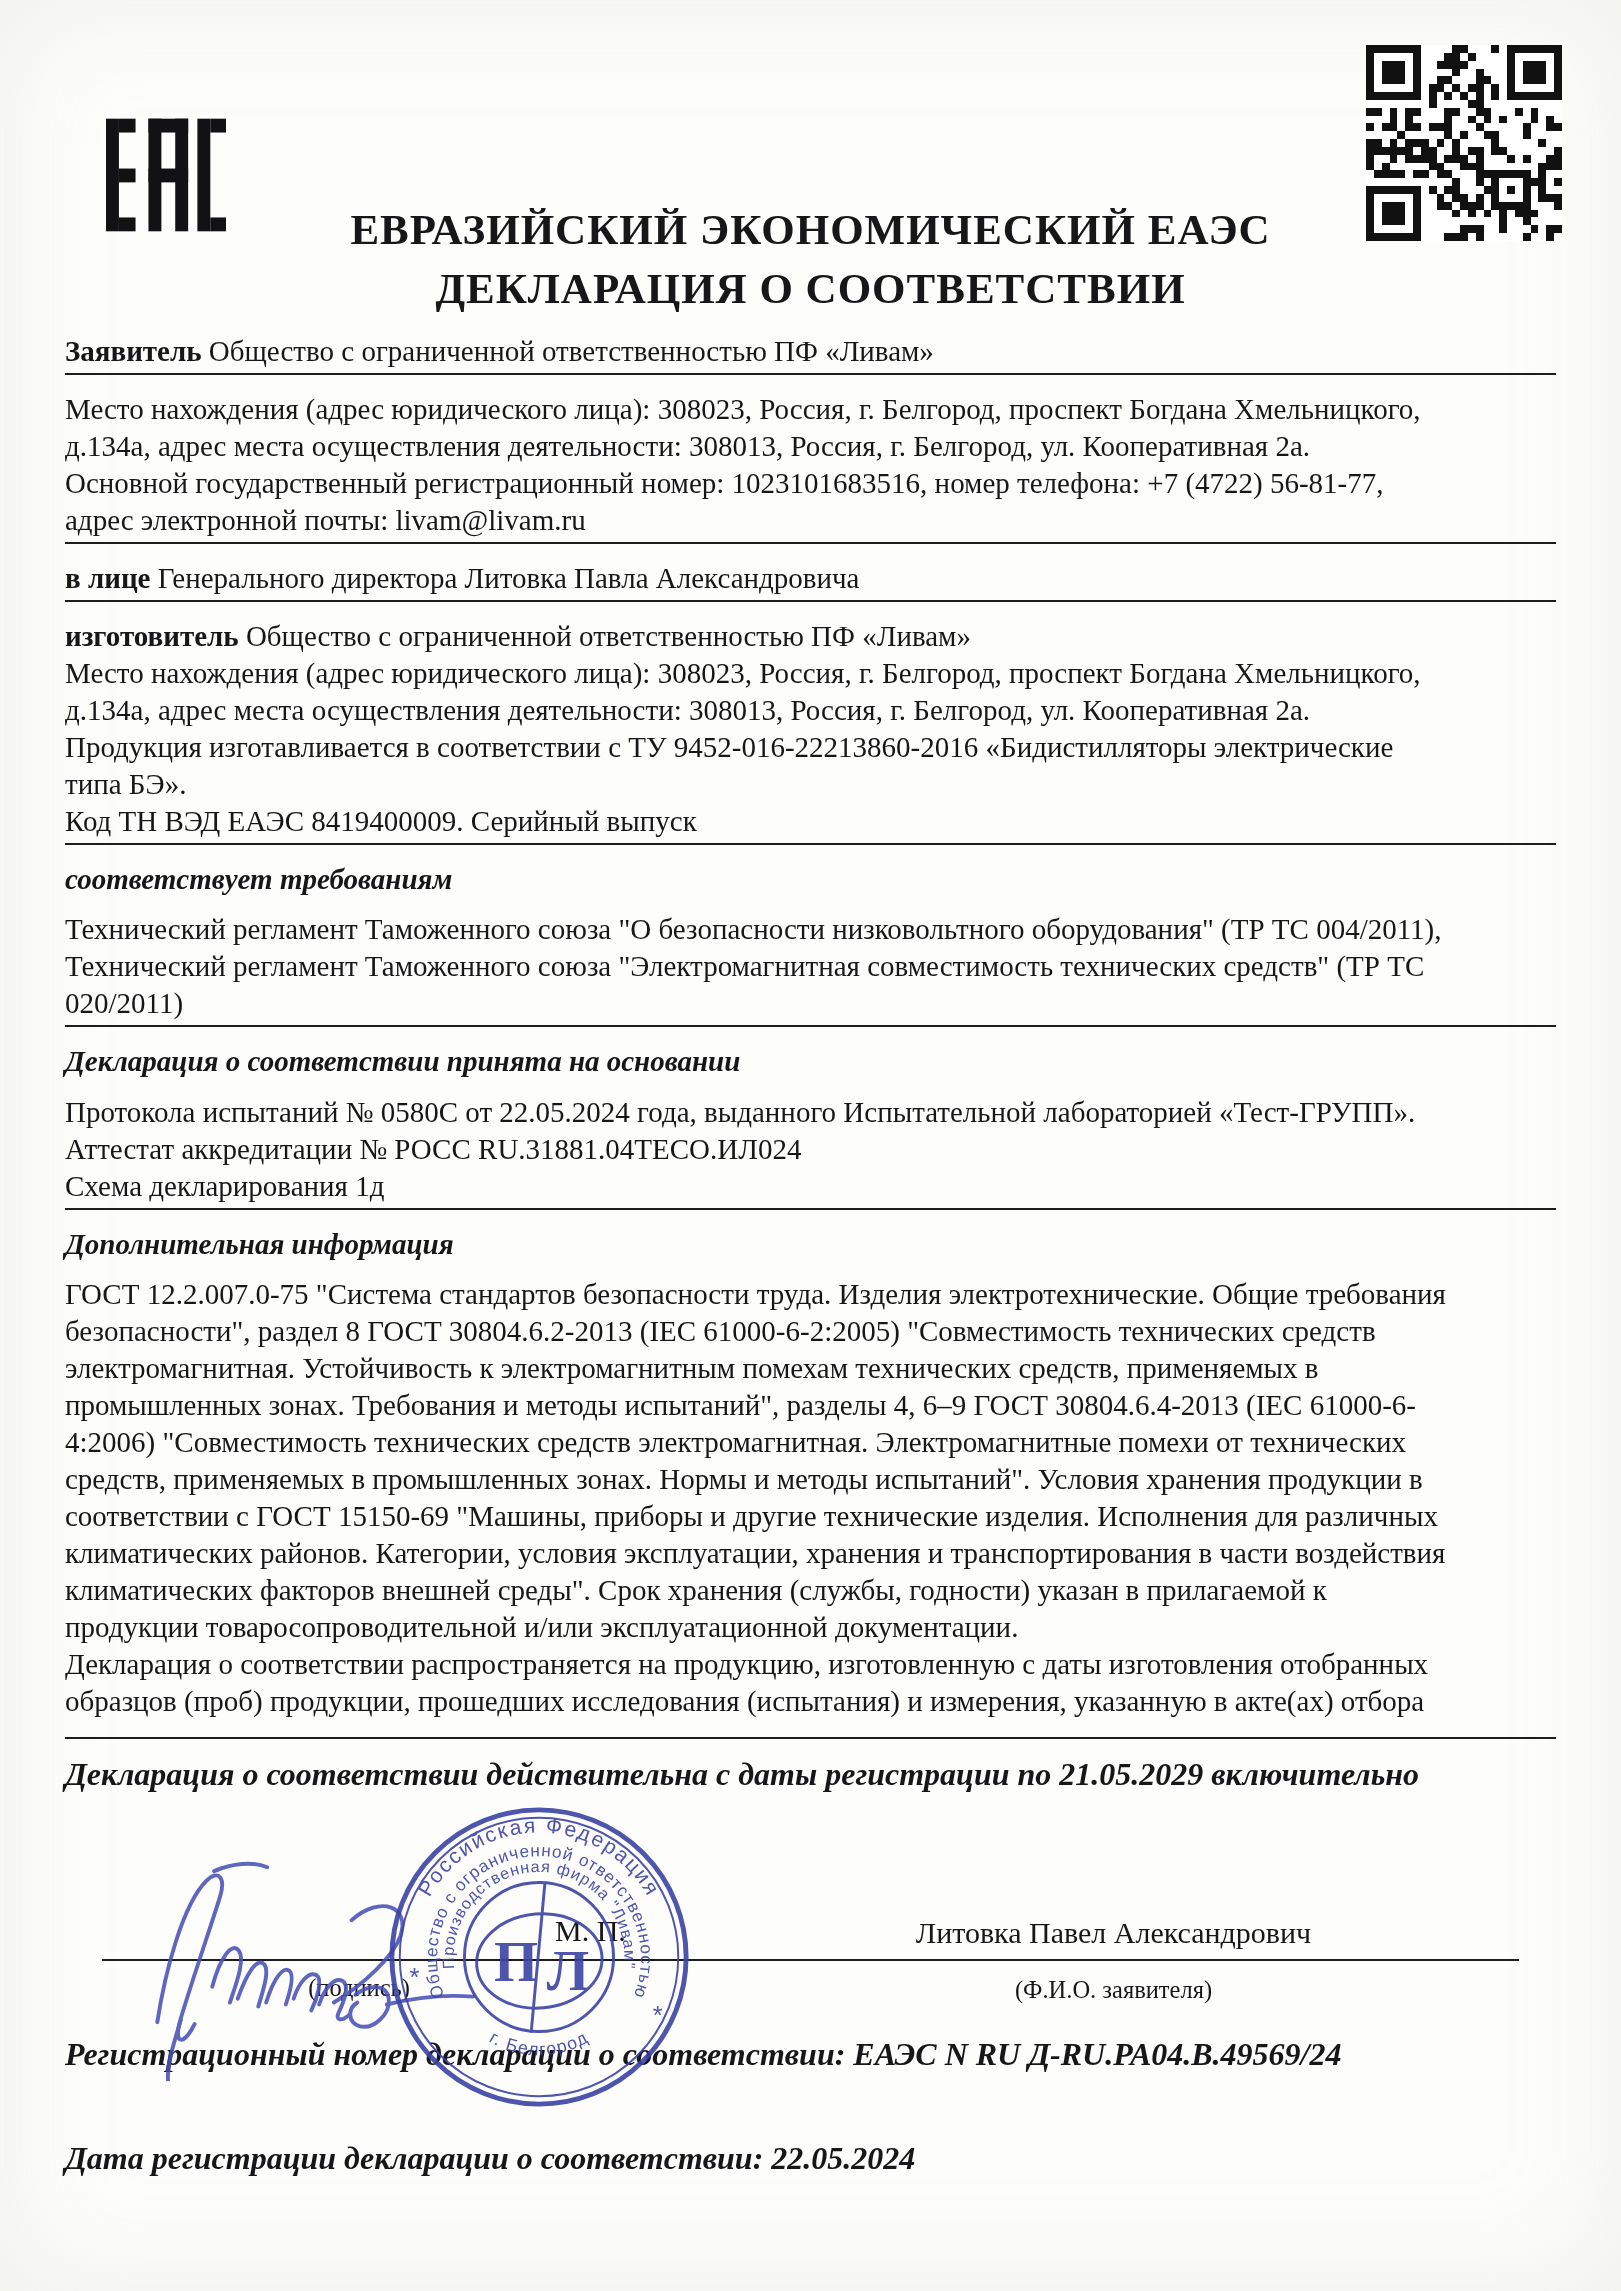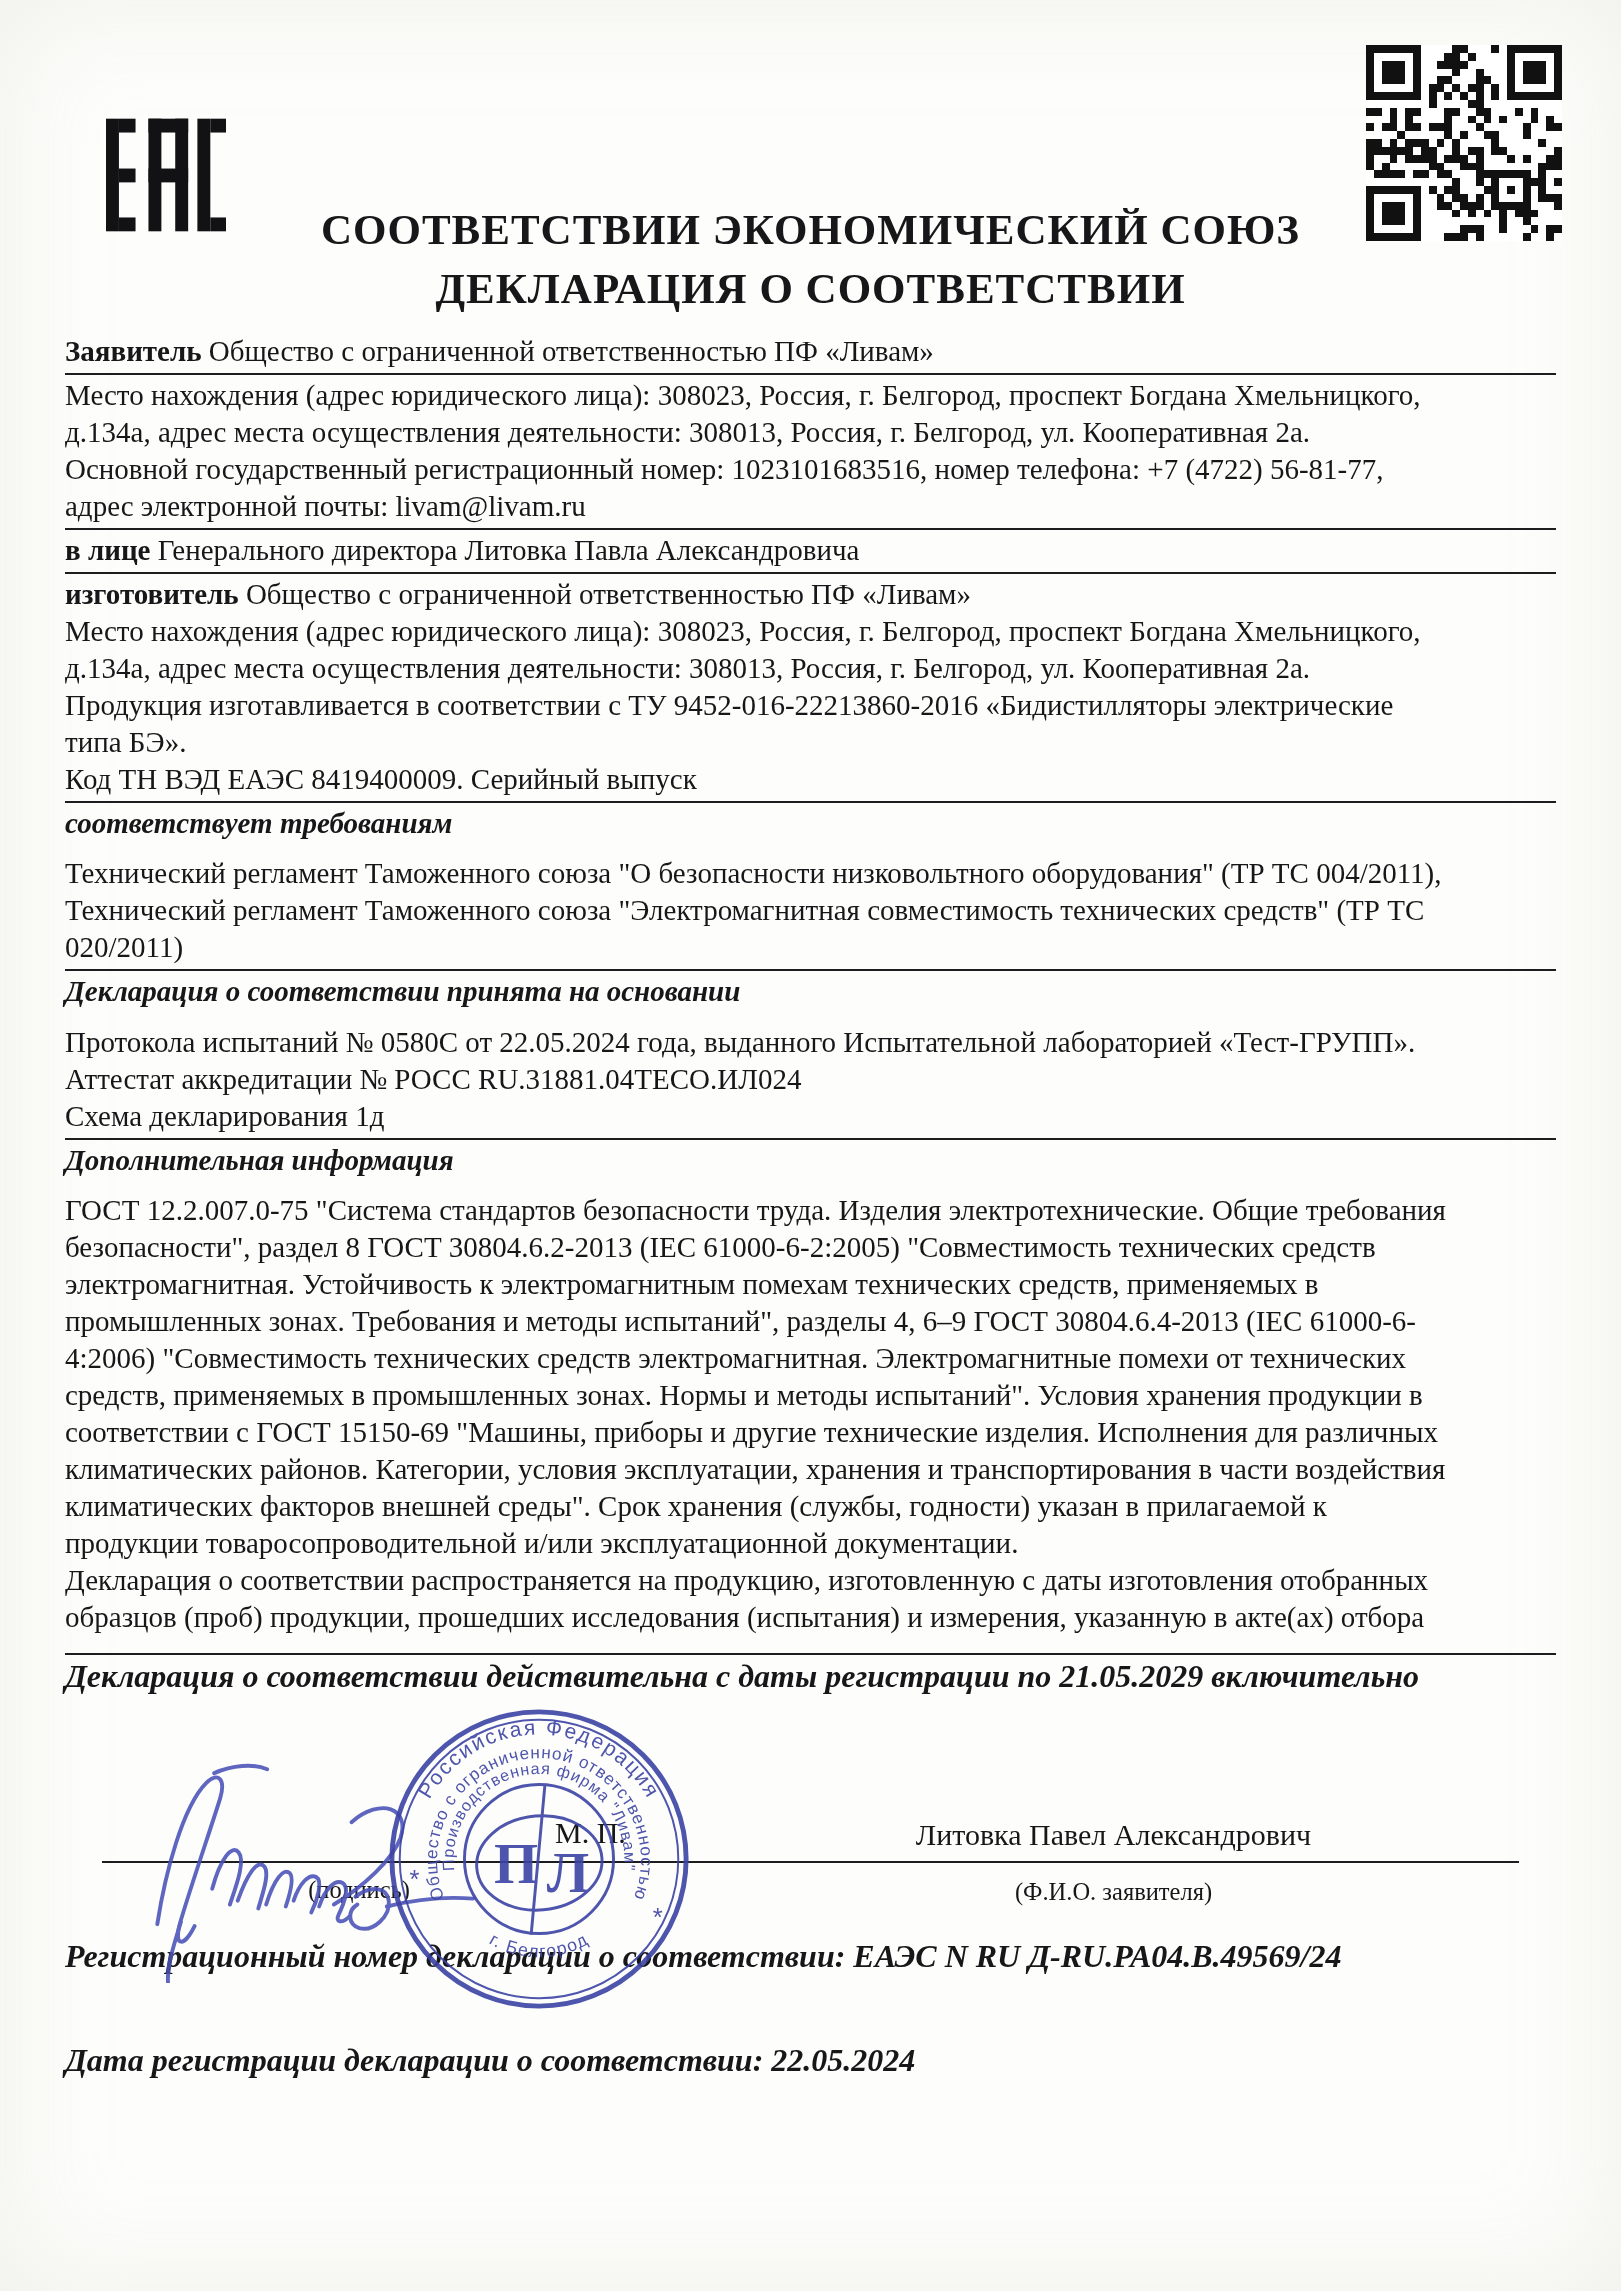--- a/index.html
+++ b/index.html
@@ -18,21 +18,21 @@
   }
   
   .header{position:relative;height:288px;}
   .eac-logo{position:absolute;left:41px;top:69px;width:120px;height:122px;}
   .qr{position:absolute;right:-5.9px;top:0px;width:196px;height:196px;}
   .title{position:absolute;left:39px;right:39px;top:155px;text-align:center;}
   .title div{font-weight:bold;font-size:43px;line-height:59px;letter-spacing:1px;}
   
   .doc{font-size:29px;line-height:37px;}
   .doc p{padding-right:102px;}
-  .sect{border-bottom:2.9px solid var(--rule);padding-bottom:2.9px;margin-bottom:2px;}
+  .sect{border-bottom:2.9px solid var(--rule);padding-bottom:2.9px;margin-bottom:16px;}
   .sect.nopad{padding-bottom:17px;}
   .gap{height:13.7px;}
   b.lbl{font-weight:bold;}
   .bold-line{font-weight:bold;font-style:italic;}
   .big{font-size:32px;line-height:39px;}
   
   .sig-area{position:relative;height:227px;margin-top:3.9px;}
   .sig-line{position:absolute;left:37px;width:1417px;top:161px;border-top:2.9px solid var(--rule);}
   .sig-caption{position:absolute;left:147px;top:171px;width:294px;text-align:center;font-size:24.5px;}
   .mp-label{position:absolute;left:490px;top:114px;font-size:30px;}
@@ -258,21 +258,21 @@
         <rect x="20" y="2" width="3" height="3" fill="#111"></rect>
         <rect x="0" y="18" width="7" height="7" fill="#111"></rect>
         <rect x="1" y="19" width="5" height="5" fill="#fff"></rect>
         <rect x="2" y="20" width="3" height="3" fill="#111"></rect>
         <rect x="16" y="16" width="5" height="5" fill="#111"></rect>
         <rect x="17" y="17" width="3" height="3" fill="#fff"></rect>
         <rect x="18" y="18" width="1" height="1" fill="#111"></rect>
       </svg>
 
     <div class="title">
-      <div>СООТВЕТСТВИИ ЭКОНОМИЧЕСКИЙ СОЮЗ</div>
+      <div>ЕВРАЗИЙСКИЙ ЭКОНОМИЧЕСКИЙ ЕАЭС</div>
       <div>ДЕКЛАРАЦИЯ О СООТВЕТСТВИИ</div>
     </div>
   </div>
 
   <div class="doc">
 
     <div class="sect">
       <p><b class="lbl">Заявитель</b> <span>Общество с ограниченной ответственностью ПФ «Ливам»</span></p>
     </div>
 

